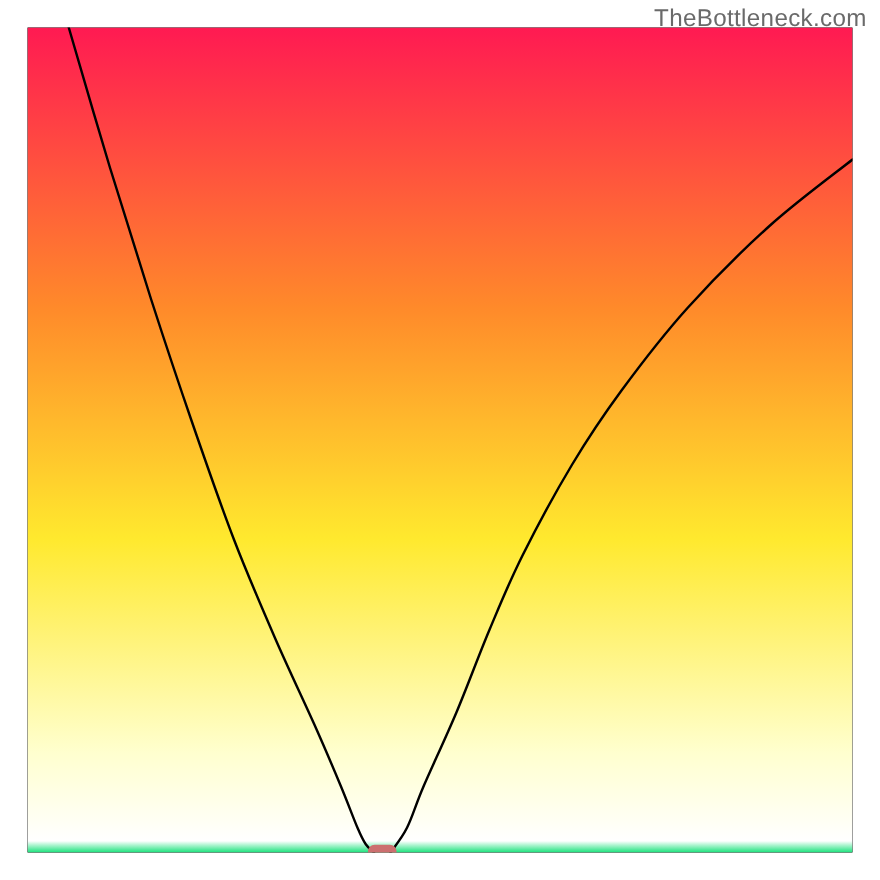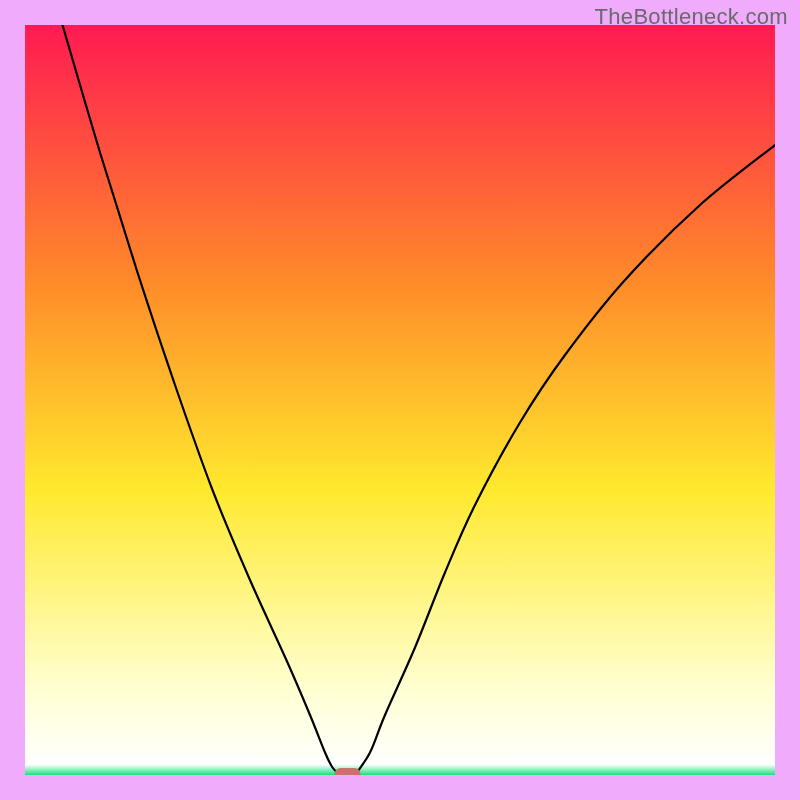--- a/index.html
+++ b/index.html
@@ -8,21 +8,21 @@
     width: 800px;
     height: 800px;
     background: #000;
     overflow: hidden;
     font-family: Arial, Helvetica, sans-serif;
   }
   .outer {
     position: relative;
     width: 800px;
     height: 800px;
-    background: #f0abfc;
+    background: #ffffff;
   }
   .watermark {
     position: absolute;
     top: 4px;
     right: 12px;
     color: #6a6a6a;
     font-size: 22px;
     font-weight: 500;
     letter-spacing: 0.3px;
     z-index: 10;

